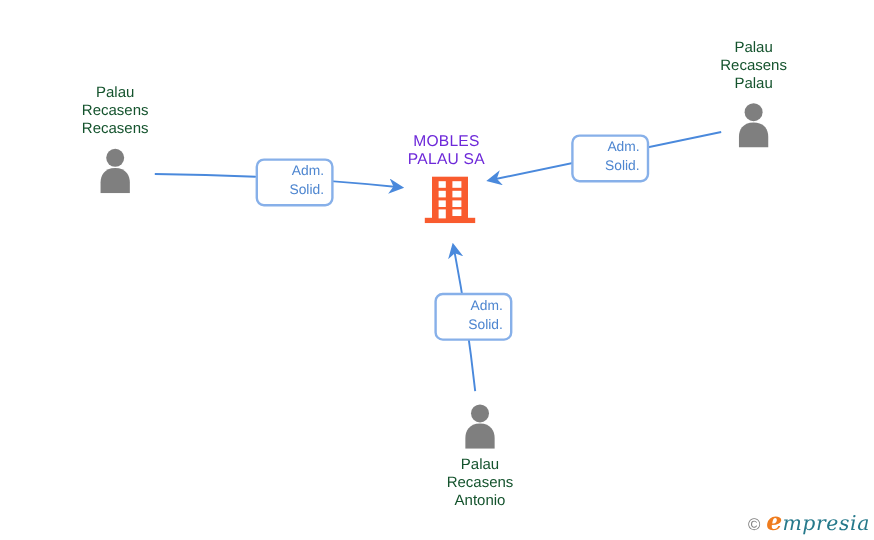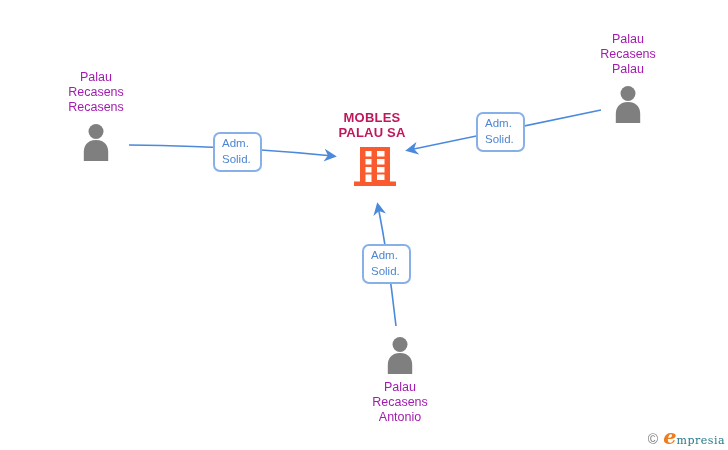--- a/index.html
+++ b/index.html
@@ -6,38 +6,38 @@
   .canvas {
     position:relative; width:728px; height:450px; background:#ffffff;
     font-family:"Liberation Sans", sans-serif; overflow:hidden;
   }
   .links { position:absolute; left:0; top:0; z-index:1; }
 
   .node {
     position:absolute; width:120px; z-index:2;
     display:flex; flex-direction:column; align-items:center; text-align:center;
   }
-  .person-name { font-size:12.5px; line-height:15px; color:#a21caf; }
-  .company-name { font-size:13px; line-height:14.5px; font-weight:bold; color:#be185d; letter-spacing:0.2px; }
+  .person-name { font-size:12.5px; line-height:15px; color:#14532d; }
+  .company-name { font-size:13px; line-height:14.5px; font-weight:normal; color:#6d28d9; letter-spacing:0.2px; }
   .person-svg { margin-top:8px; display:block; }
   .person-svg.below { margin-top:0; margin-bottom:6px; }
   .building-svg { margin-top:7px; position:relative; left:3px; display:block; }
 
   .badge {
     position:absolute; z-index:3; background:#ffffff;
     border:2px solid #87b0e9; border-radius:7px;
-    padding:2px 6px 3px 7px; min-width:32px;
+    padding:2px 6px 3px 23px; min-width:32px;
     font-size:11.5px; line-height:15.5px; color:#4e86d0;
-    text-align:left;
+    text-align:right;
   }
 
   .logo { position:absolute; right:3px; bottom:3px; z-index:2; display:flex; align-items:baseline; }
   .logo-copy { font-size:14px; color:#7c7c7c; margin-right:5px; }
   .logo-e { font-family:"DejaVu Serif", serif; font-style:italic; font-weight:bold; font-size:21px; color:#ef7c1e; line-height:20px; }
-  .logo-rest { font-family:"DejaVu Serif", serif; font-size:11px; color:#26798b; letter-spacing:0.5px; }
+  .logo-rest { font-family:"DejaVu Serif", serif; font-style:italic; font-size:17px; color:#26798b; letter-spacing:0.5px; }
 </style>
 </head>
 <body>
 
 <div class="canvas">
 
   <svg class="links" width="728" height="450" viewBox="0 0 728 450">
     <defs>
       <marker id="arrw" viewBox="0 0 10 10" refX="7" refY="5" markerWidth="8" markerHeight="8" orient="auto">
         <path d="M0,0 L10,5 L0,10 L3,5 Z" fill="#4a89dc"></path>

